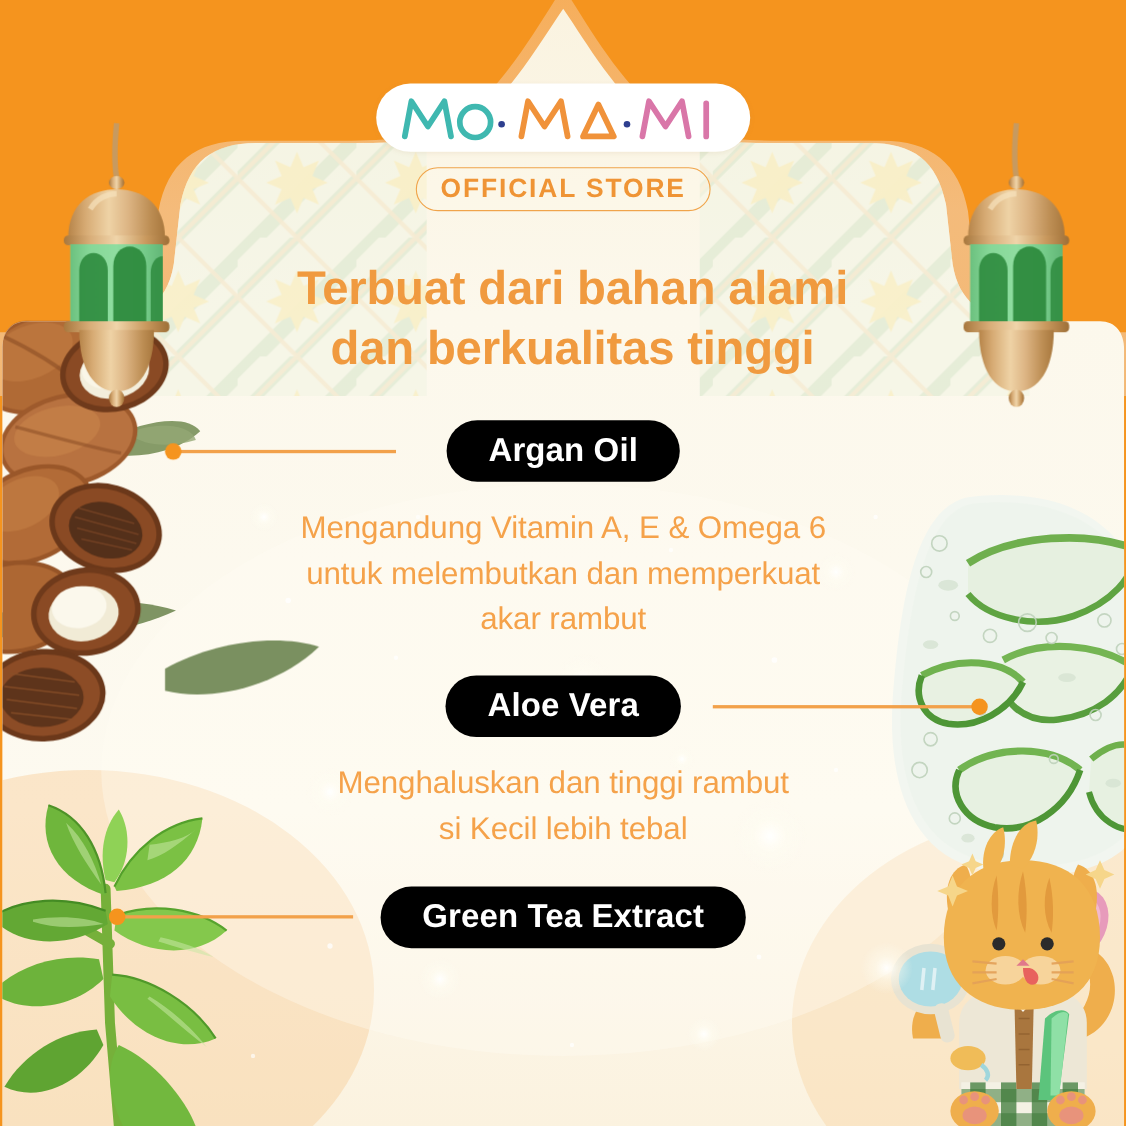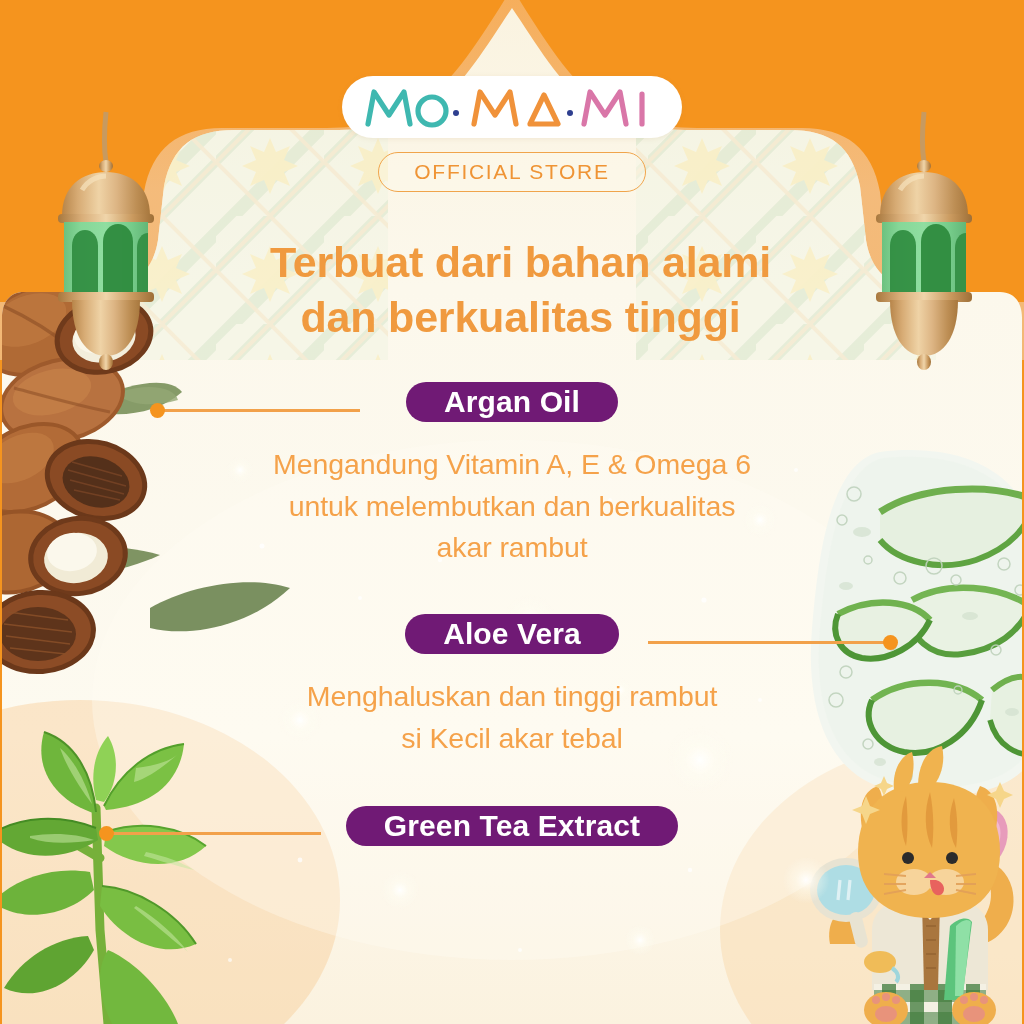--- a/index.html
+++ b/index.html
@@ -26,39 +26,39 @@
   .logo-svg { display:block; }
 
   .store-badge {
     position:absolute; left:50%; transform:translateX(-50%);
     top:152px; width:268px; height:40px;
     border:1.6px solid #F0A44B; border-radius:22px;
     display:flex; align-items:center; justify-content:center;
     background:rgba(253,248,232,.45);
   }
   .store-badge span {
-    color:#EF9435; font-size:21px; letter-spacing:1.7px;
-    font-weight:400;
+    color:#EF9435; font-size:24px; letter-spacing:1.7px;
+    font-weight:700;
   }
 
   
   .headline {
     position:absolute; left:17px; right:0; top:235px;
     text-align:center; color:#F09A3F;
     font-size:43px; font-weight:bold; line-height:1.28;
     letter-spacing:-0.2px;
   }
   .headline div { white-space:nowrap; }
 
   
   .ing { position:absolute; left:0; right:0; text-align:center; }
   .pill {
     display:inline-flex; align-items:center; justify-content:center;
-    background:#701a75; border-radius:40px;
-    height:40px; padding:0 38px; position:relative; z-index:4;
+    background:#000000; border-radius:40px;
+    height:56px; padding:0 38px; position:relative; z-index:4;text-decoration:underline;
   }
   .pill span {
     color:#FFFFFF; font-size:30px; font-weight:bold; letter-spacing:.1px;
     white-space:nowrap;
   }
   .desc {
     margin-top:22px; color:#F5A24A;
     font-size:28.5px; line-height:1.46; font-weight:400;
     letter-spacing:-0.1px;
   }
@@ -593,32 +593,32 @@
   <div class="conn-dot" id="dot-2"></div>
   <div class="conn" id="conn-3"></div>
   <div class="conn-dot" id="dot-3"></div>
 
   <div class="ing" id="ing-1">
     <div class="pill">
       <span>Argan Oil</span>
     </div>
     <div class="desc">
       <div>Mengandung Vitamin A, E &amp; Omega 6</div>
-      <div>untuk melembutkan dan berkualitas</div>
+      <div>untuk melembutkan dan memperkuat</div>
       <div>akar rambut</div>
     </div>
   </div>
 
   <div class="ing" id="ing-2">
     <div class="pill">
       <span>Aloe Vera</span>
     </div>
     <div class="desc">
       <div>Menghaluskan dan tinggi rambut</div>
-      <div>si Kecil akar tebal</div>
+      <div>si Kecil lebih tebal</div>
     </div>
   </div>
 
   <div class="ing" id="ing-3">
     <div class="pill">
       <span>Green Tea Extract</span>
     </div>
   </div>
 
 </div>

